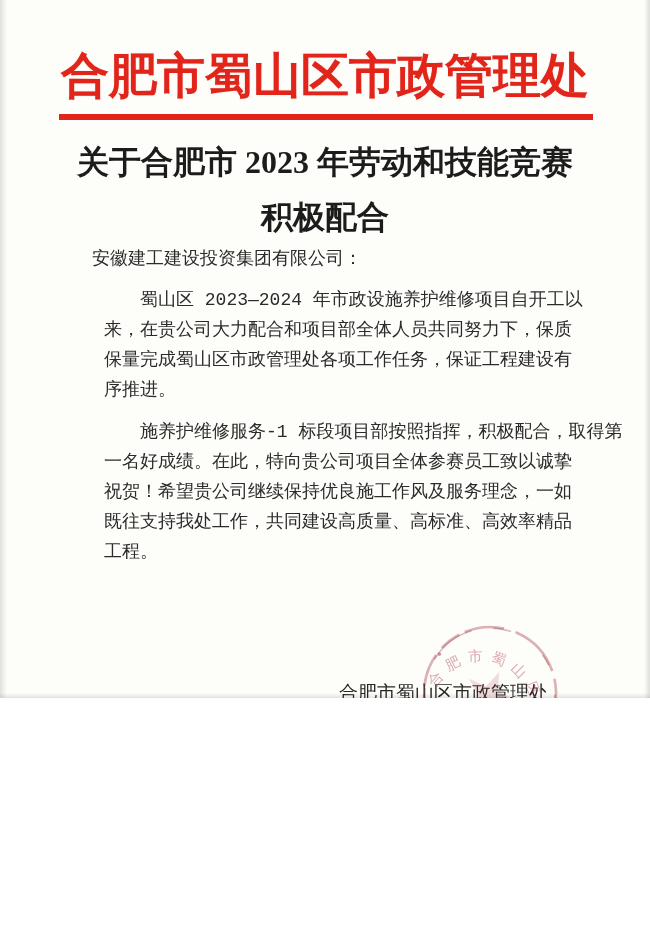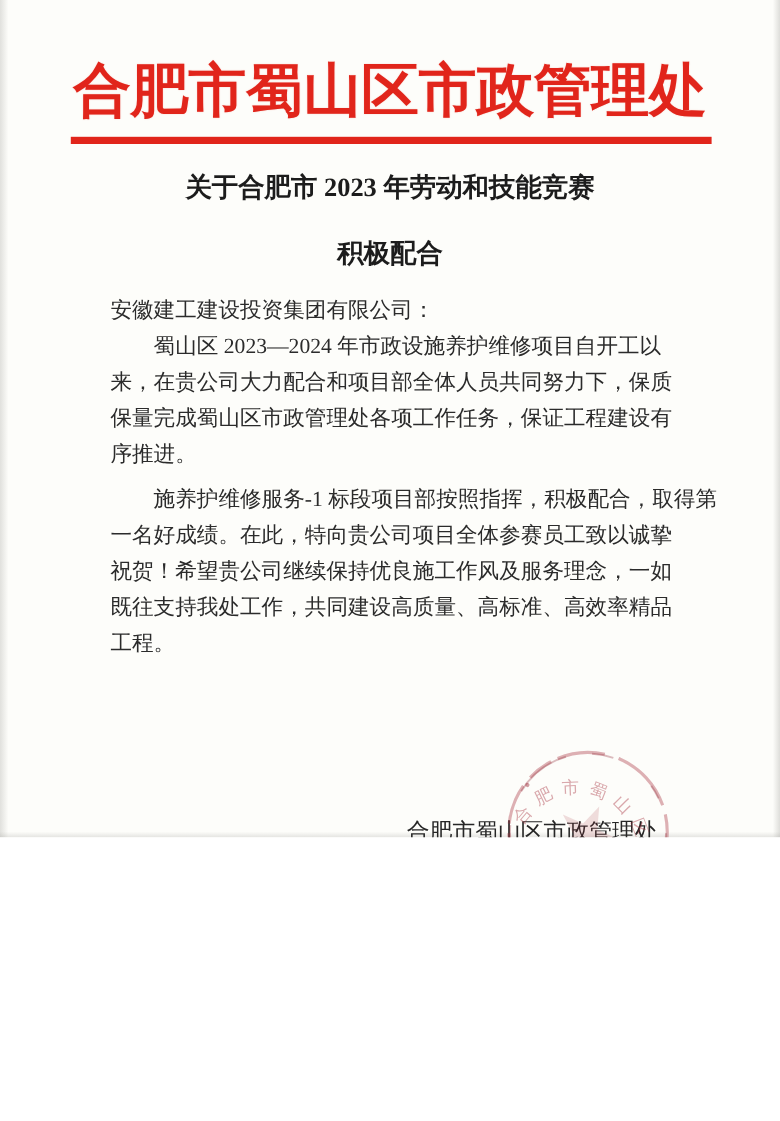--- a/index.html
+++ b/index.html
@@ -42,40 +42,40 @@
   .rule-top {
     position: absolute;
     left: 59px; top: 114px;
     width: 534px; height: 6px;
     background: var(--red, #e1251b);
   }
   .doc-title {
     position: absolute;
     left: 0; width: 100%;
     text-align: center;
-    font-size: 22px;
+    font-size: 32px;
     font-weight: bold;
     color: #1c1c1c;
     white-space: nowrap;
   }
   .doc-title.line1 { top: 141px; }
   .doc-title.line2 { top: 196px; }
   .body-text {
     position: absolute;
     left: 92px; top: 243px;
     width: 475px;
     font-size: 18px;
     line-height: 30px;
     color: var(--ink, #2b2b2b);
   }
   .body-text .line {
     white-space: nowrap;
     height: 30px;
   }
-  .body-text .paragraph { margin: 0; }
+  .body-text .paragraph { margin: 12px; font-family: Liberation Mono, monospace; }
   .body-text .paragraph + .paragraph { margin-top: 8px; }
   .body-text .paragraph .line:first-child { text-indent: 36px; }
   .signature {
     position: absolute;
     top: 680px; right: 102px;
     font-size: 19px;
     color: #262626;
     white-space: nowrap;
   }
   .date-line {

